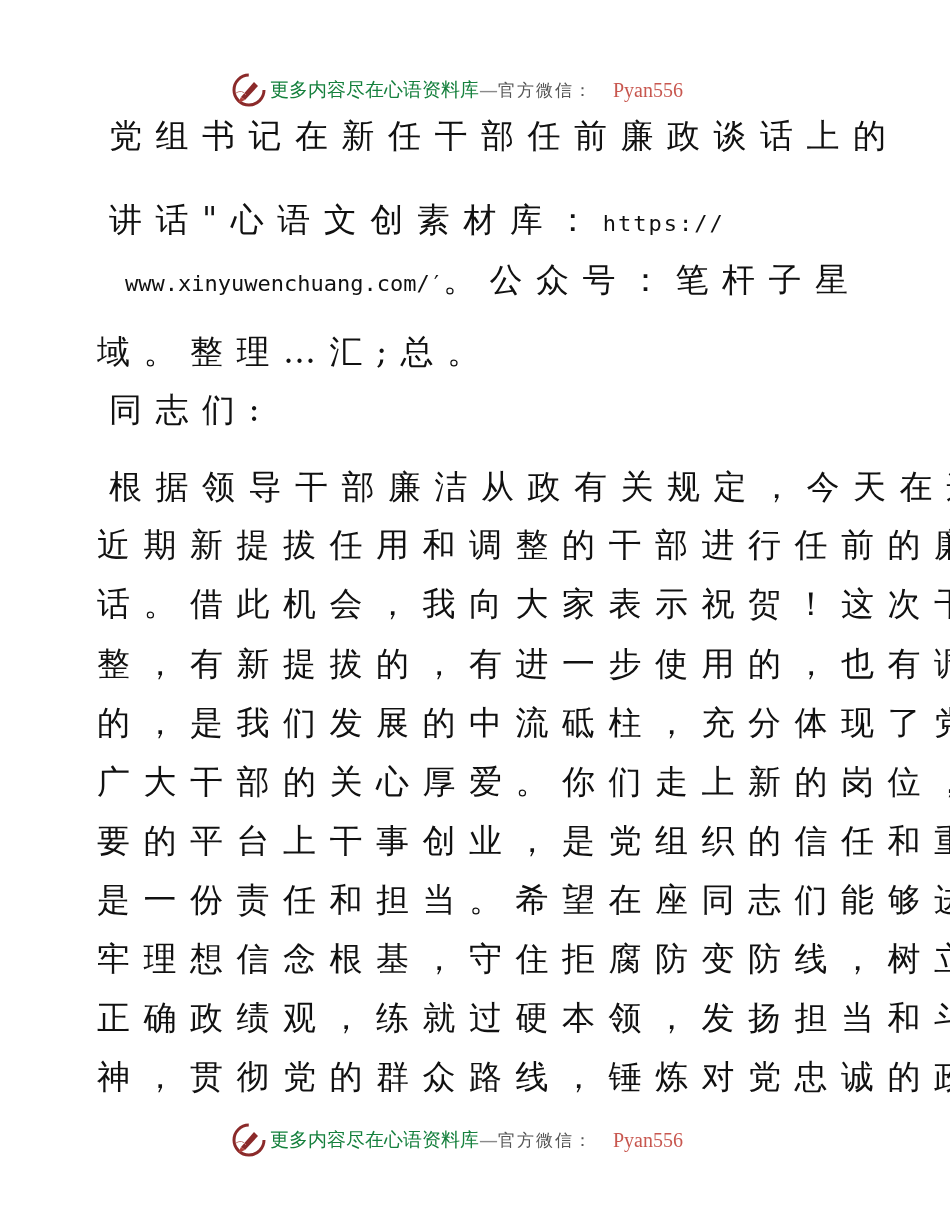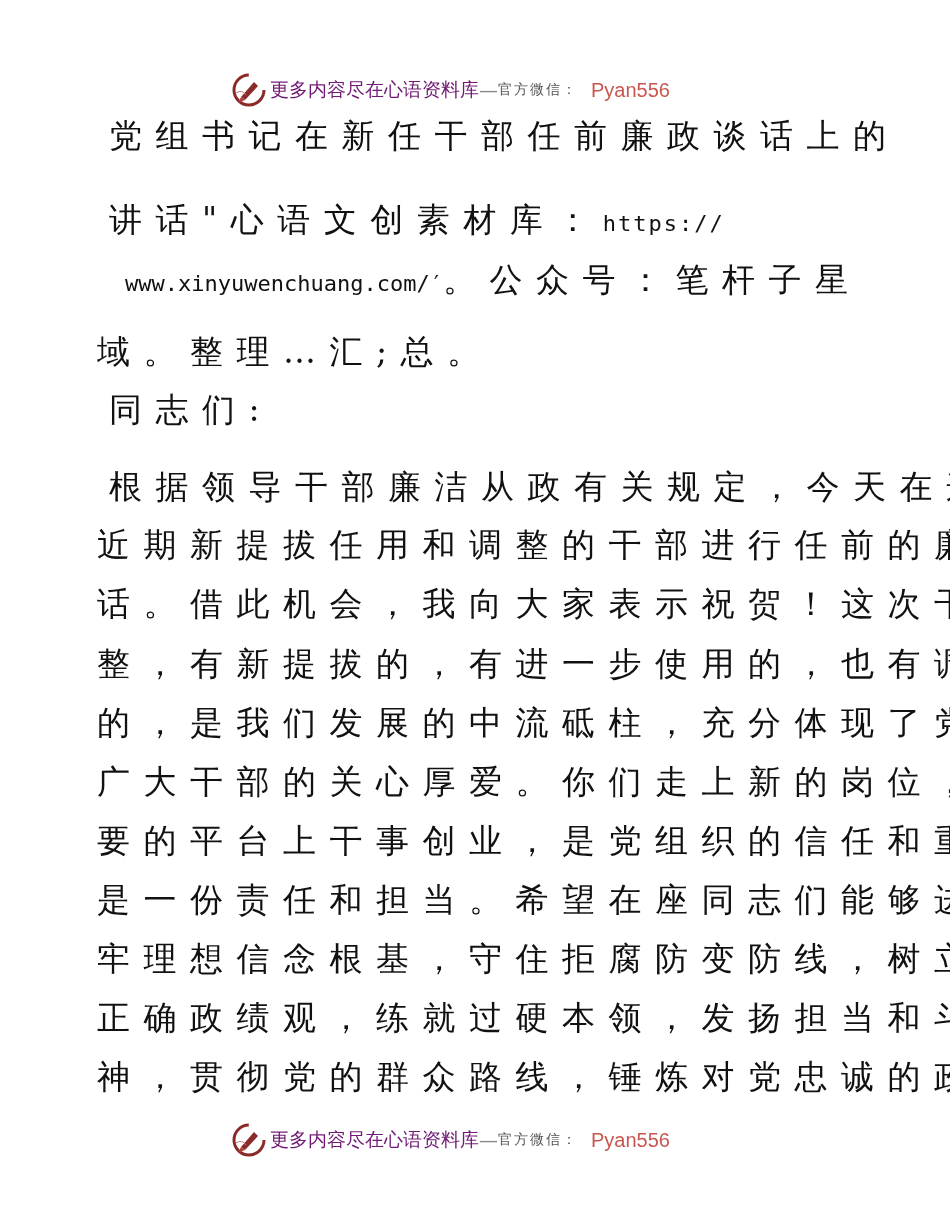--- a/index.html
+++ b/index.html
@@ -25,41 +25,41 @@
   }
   .watermark.top { top: 70px; }
   .watermark.bottom { top: 1120px; }
   .wm-logo {
     width: 34px;
     height: 34px;
     margin-right: 4px;
     display: inline-block;
   }
   .wm-red {
-    color: #701a75;
+    color: #15803d;
     font-family: "DejaVu Serif", serif;
     font-size: 19px;
     letter-spacing: 0px;
   }
   .wm-dash {
     color: #8a8a8a;
     font-size: 19px;
     font-family: "DejaVu Sans", sans-serif;
   }
   .wm-gray {
     color: #555555;
     font-family: "DejaVu Serif", serif;
-    font-size: 14px;
+    font-size: 17px;
     letter-spacing: 2px;
   }
   .wm-id {
     color: #c8574f;
-    font-family: Liberation Sans, sans-serif;
+    font-family: Liberation Serif, serif;
     font-size: 20px;
-    margin-left: 13px;
+    margin-left: 20px;
   }
   .doc {
     position: absolute;
     left: 97px;
     top: 0;
     width: 760px;
   }
   .line {
     position: absolute;
     left: 0;

